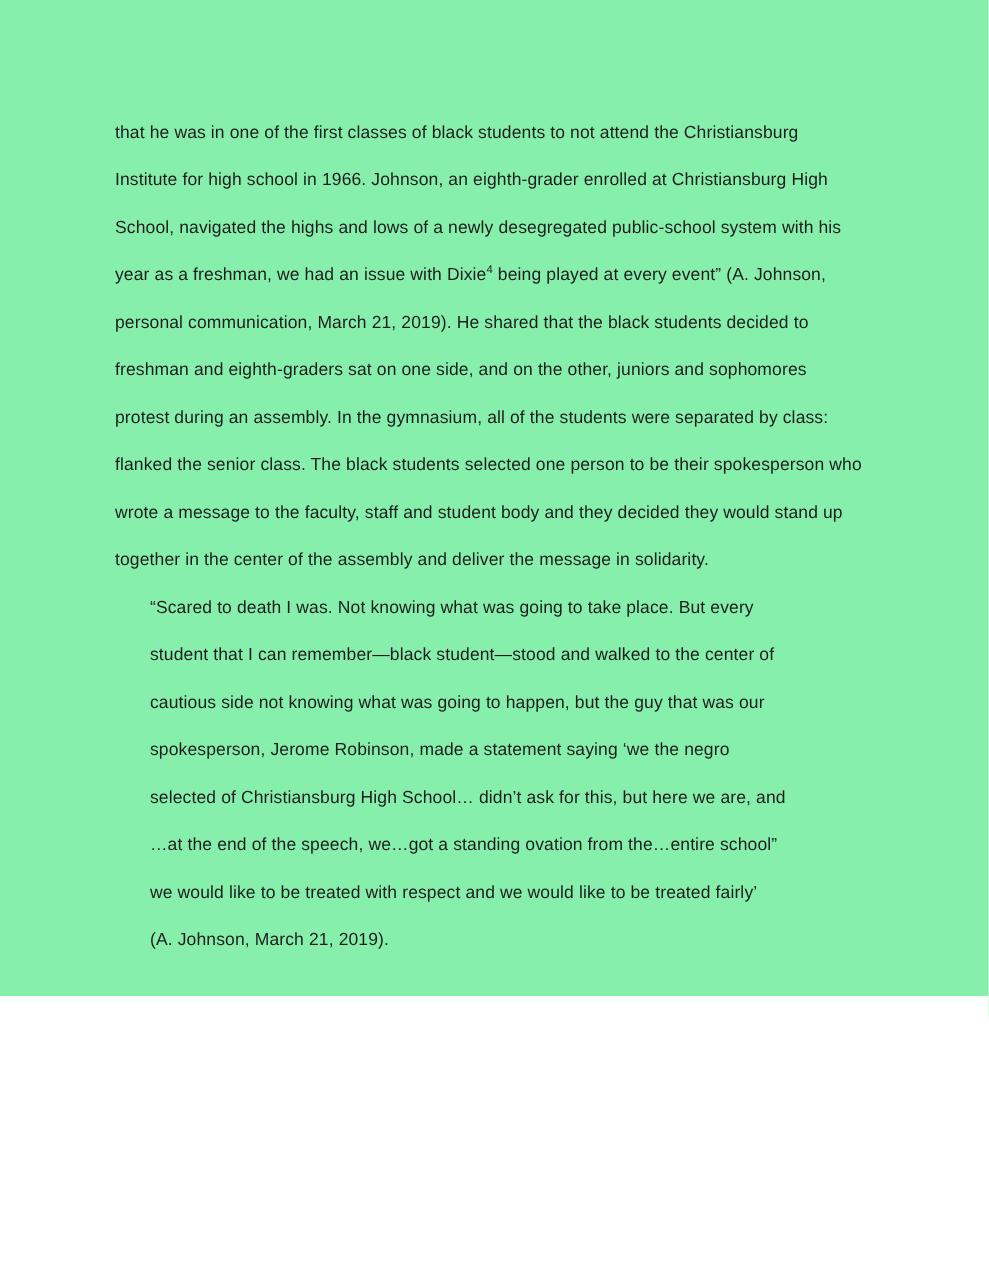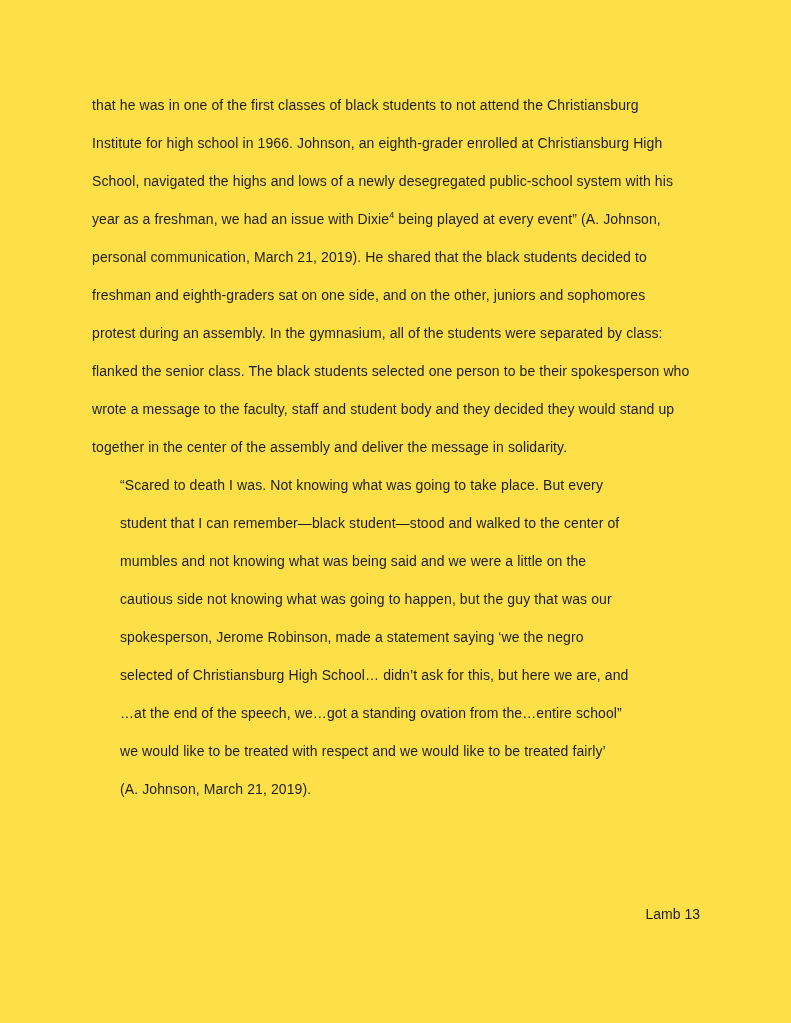--- a/index.html
+++ b/index.html
@@ -3,22 +3,22 @@
 <meta charset="utf-8">
 <style>
   html, body {
     margin: 0;
     padding: 0;
     background: #ffffff;
   }
   .page {
     position: relative;
     width: 791px;
-    height: 1023px;
-    background: #fde047;
+    height: 797px;
+    background: #86efac;
     overflow: hidden;
     font-family: "Liberation Sans", "DejaVu Sans", sans-serif;
     color: #1d1d1d;
   }
   .content {
     position: absolute;
     left: 92px;
     top: 86px;
     width: 616px;
   }
@@ -60,21 +60,20 @@
 
     <div class="line">personal communication, March 21, 2019). He shared that the black students decided to</div>
     <div class="line">freshman and eighth-graders sat on one side, and on the other, juniors and sophomores</div>
     <div class="line">protest during an assembly. In the gymnasium, all of the students were separated by class:</div>
     <div class="line">flanked the senior class. The black students selected one person to be their spokesperson who</div>
     <div class="line">wrote a message to the faculty, staff and student body and they decided they would stand up</div>
     <div class="line">together in the center of the assembly and deliver the message in solidarity.</div>
 
     <div class="line quote-line">“Scared to death I was. Not knowing what was going to take place. But every</div>
     <div class="line quote-line">student that I can remember—black student—stood and walked to the center of</div>
-    <div class="line quote-line">mumbles and not knowing what was being said and we were a little on the</div>
     <div class="line quote-line">cautious side not knowing what was going to happen, but the guy that was our</div>
     <div class="line quote-line">spokesperson, Jerome Robinson, made a statement saying ‘we the negro</div>
     <div class="line quote-line">selected of Christiansburg High School… didn’t ask for this, but here we are, and</div>
     <div class="line quote-line">…at the end of the speech, we…got a standing ovation from the…entire school”</div>
     <div class="line quote-line">we would like to be treated with respect and we would like to be treated fairly’</div>
     <div class="line quote-line">(A. Johnson, March 21, 2019).</div>
 
   </div>
 
   <div class="footer">Lamb 13</div>

